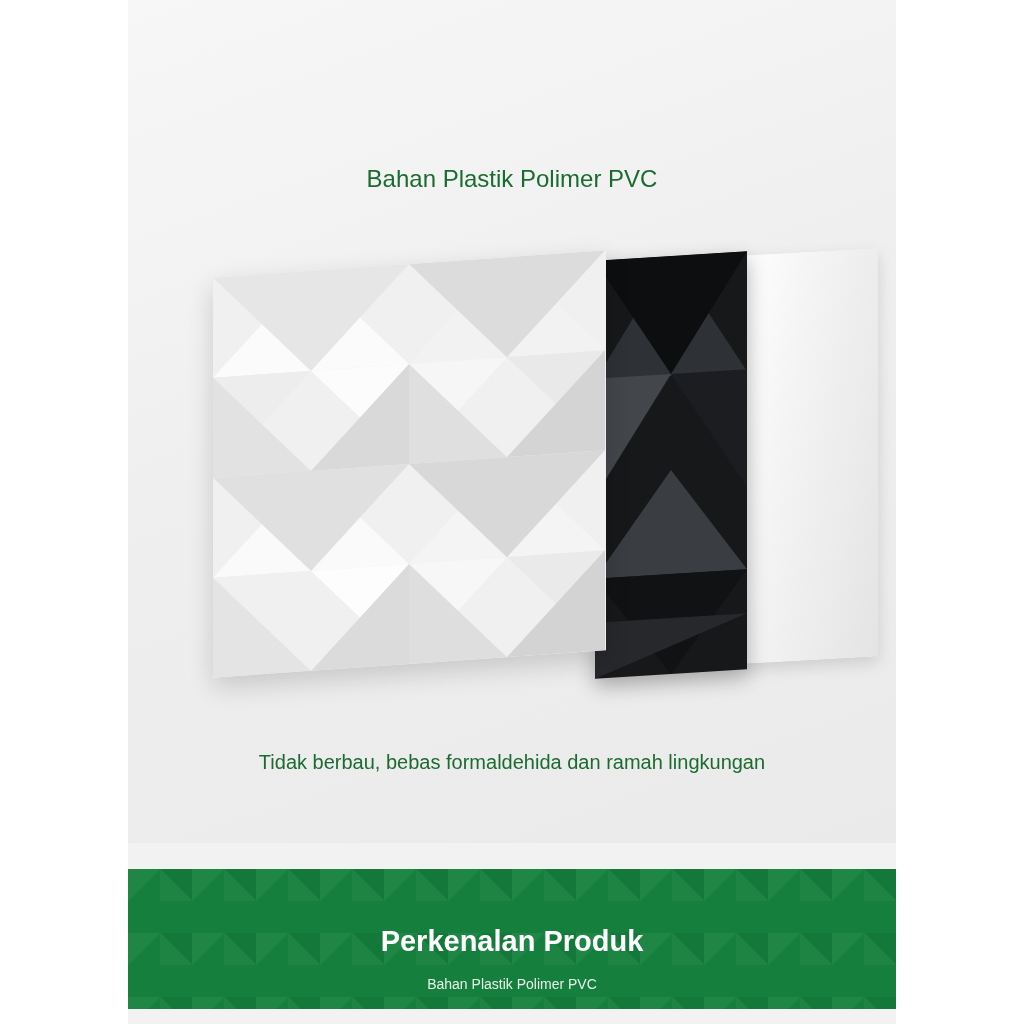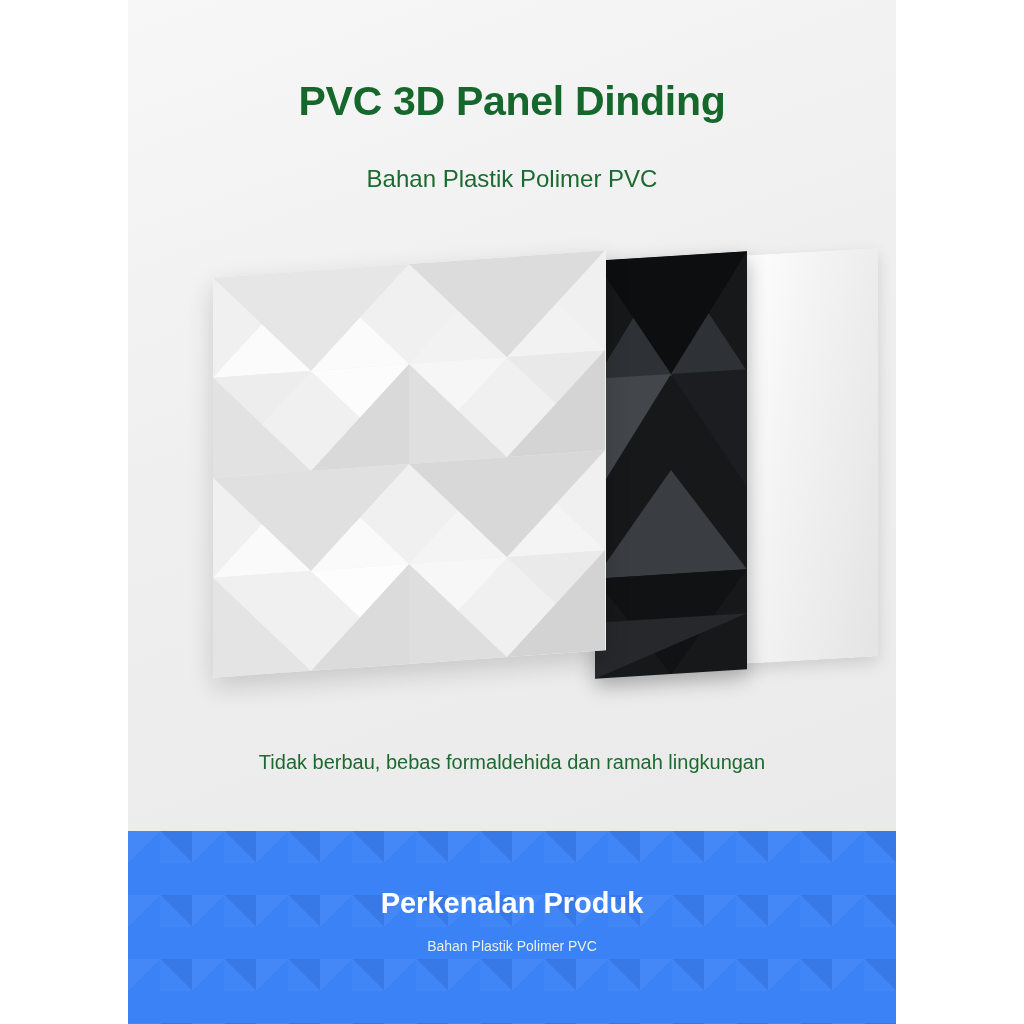--- a/index.html
+++ b/index.html
@@ -131,24 +131,24 @@
     background: #f0f0f0;
     transform: skewY(-4deg);
     box-shadow: 0 10px 26px rgba(0,0,0,0.16);
   }
   .panel-front .tri { position: absolute; width: 0; height: 0; }
 
   
   .footer {
     position: absolute;
     left: 0;
-    bottom: 0;
-    width: 100%;
-    height: 193px;
-    background: #3b82f6;
+    bottom: 15px;
+    width: 100%;
+    height: 140px;
+    background: #15803d;
     overflow: hidden;
   }
   .footer::before {
     content: "";
     position: absolute;
     inset: 0;
     background:
       linear-gradient(135deg, rgba(255,255,255,0.05) 25%, transparent 25%) 0 0/64px 64px,
       linear-gradient(225deg, rgba(0,0,0,0.07) 25%, transparent 25%) 0 0/64px 64px,
       linear-gradient(45deg, rgba(255,255,255,0.04) 25%, transparent 25%) 32px 32px/64px 64px;
@@ -175,21 +175,20 @@
   }
 </style>
 </head>
 <body>
 
 <div class="page">
   <div class="poster">
 
     <div class="poster-top"></div>
 
-    <div class="title">PVC 3D Panel Dinding</div>
     <div class="subtitle">Bahan Plastik Polimer PVC</div>
 
     <div class="panels">
 
       <div class="panel panel-right">
         <div class="leaf leaf-a"></div>
         <div class="leaf leaf-b"></div>
         <div class="leaf leaf-c"></div>
       </div>
 

